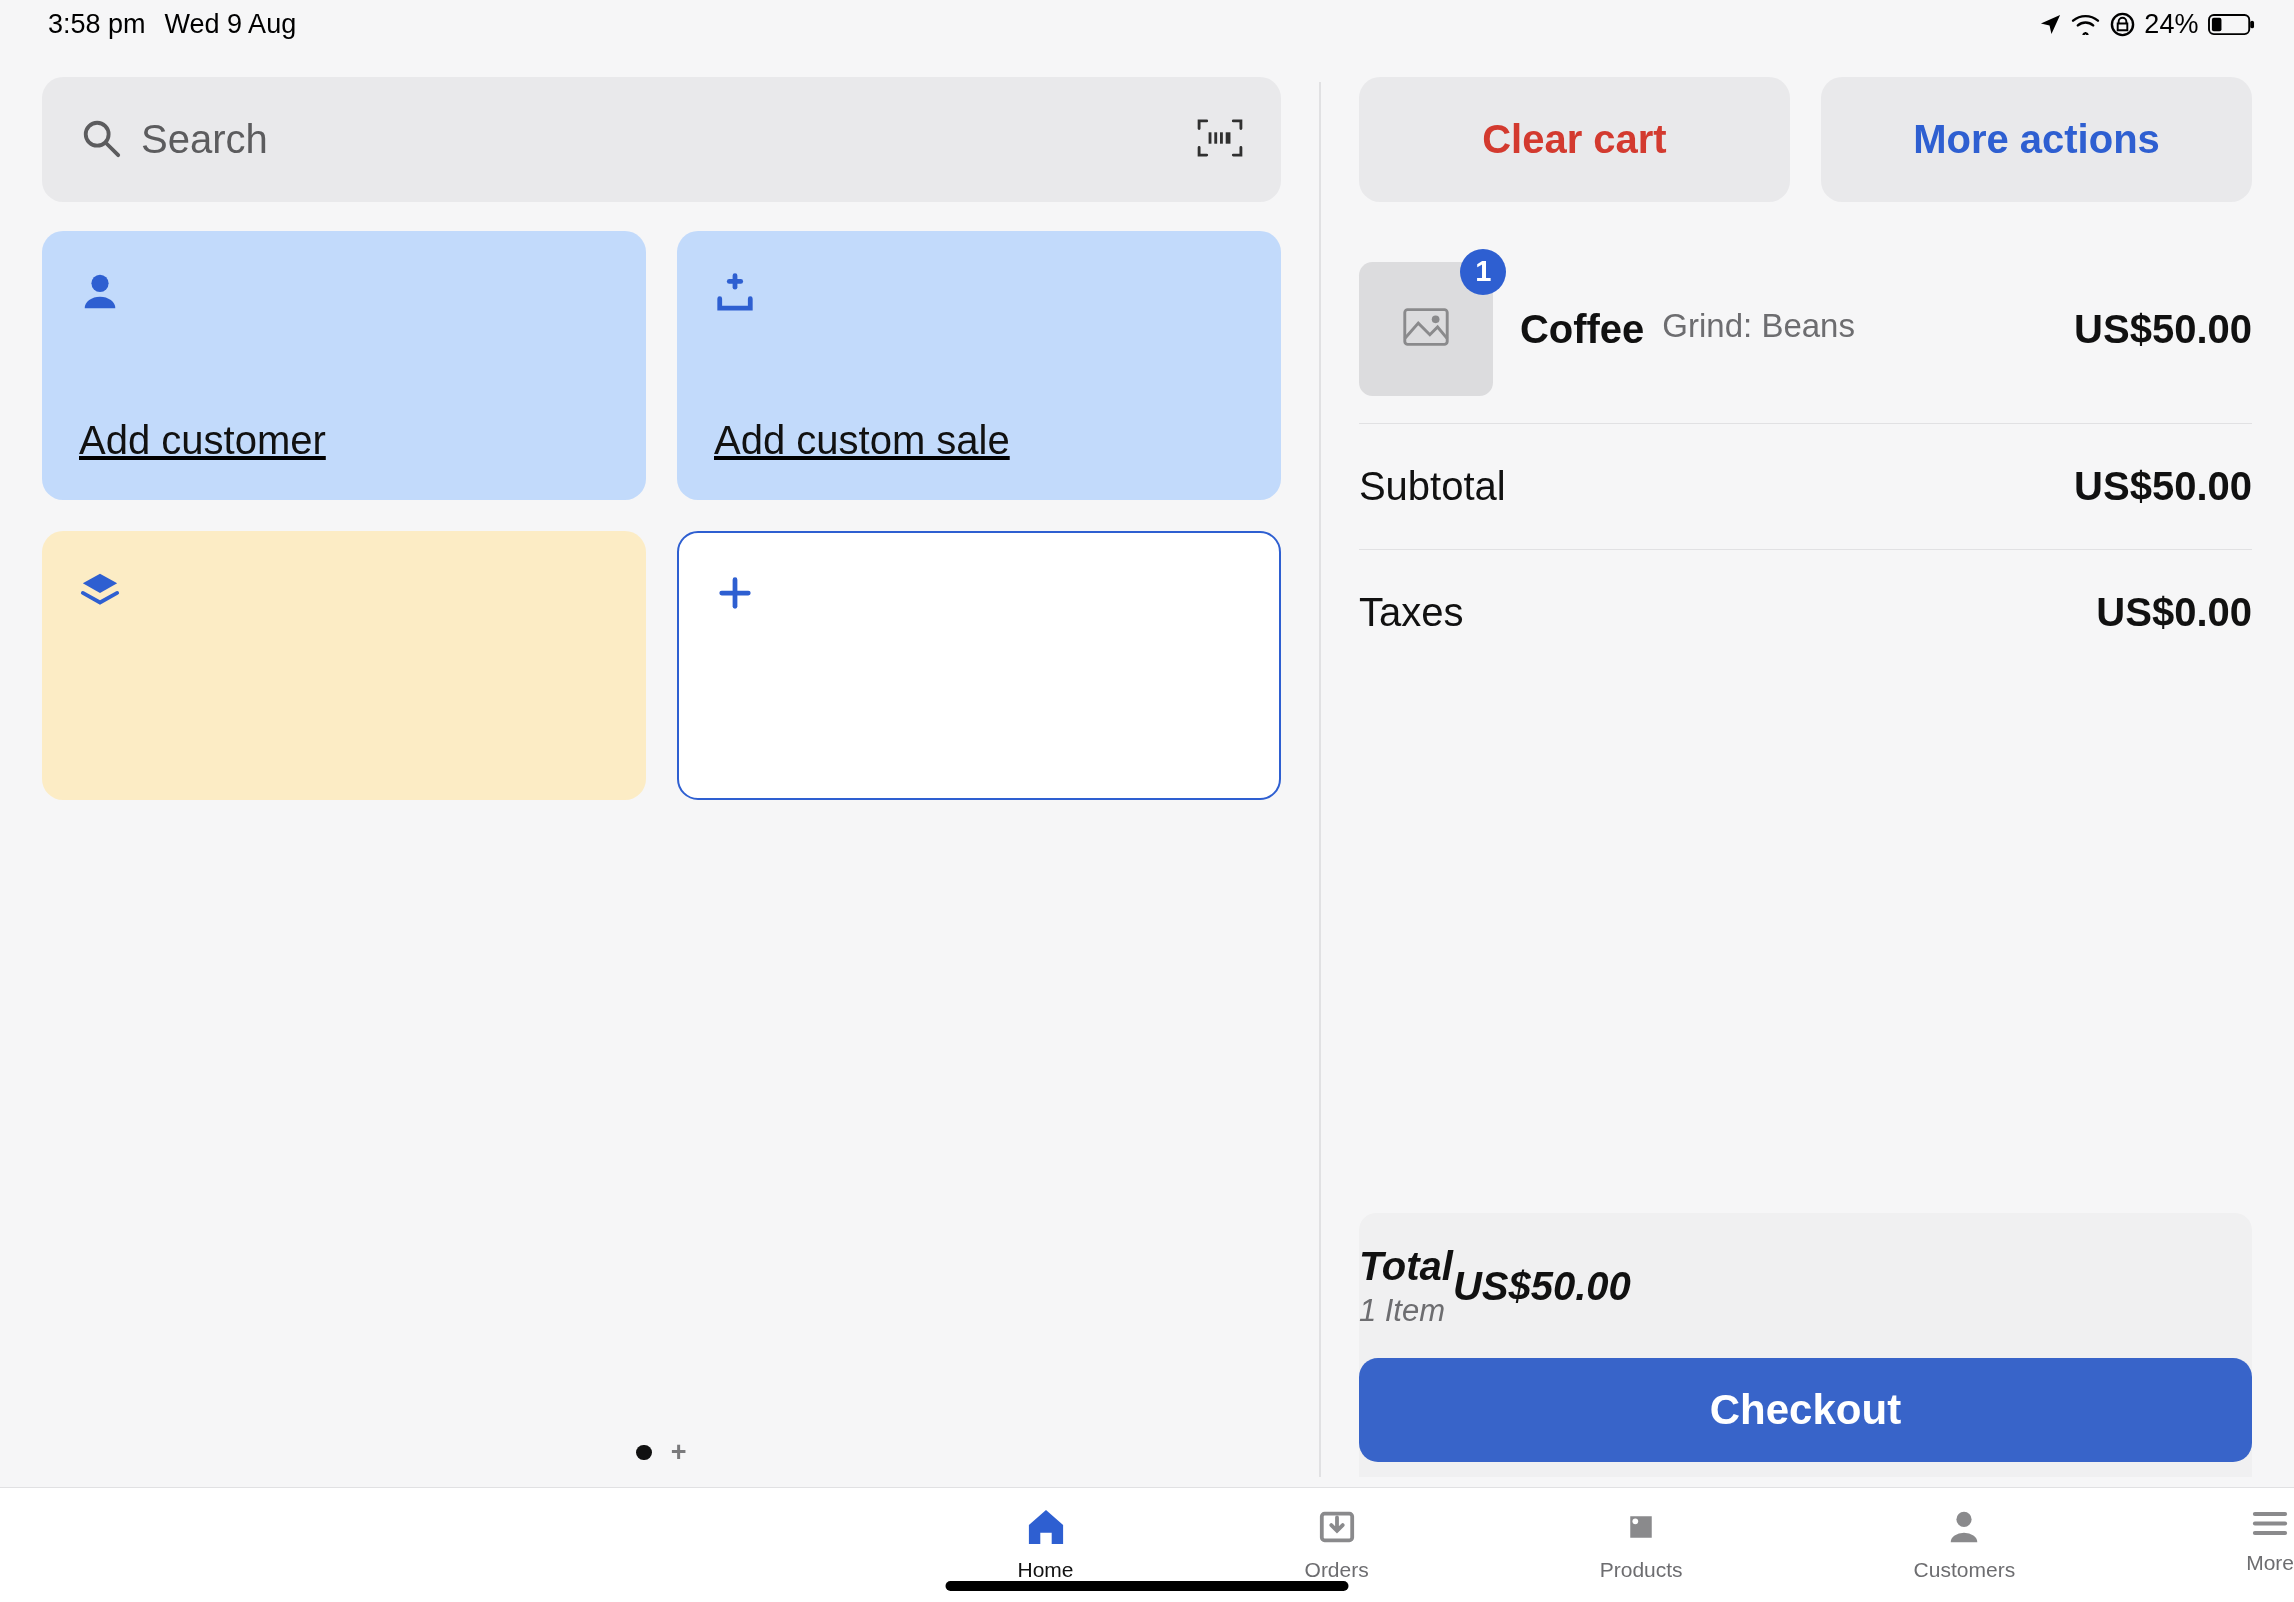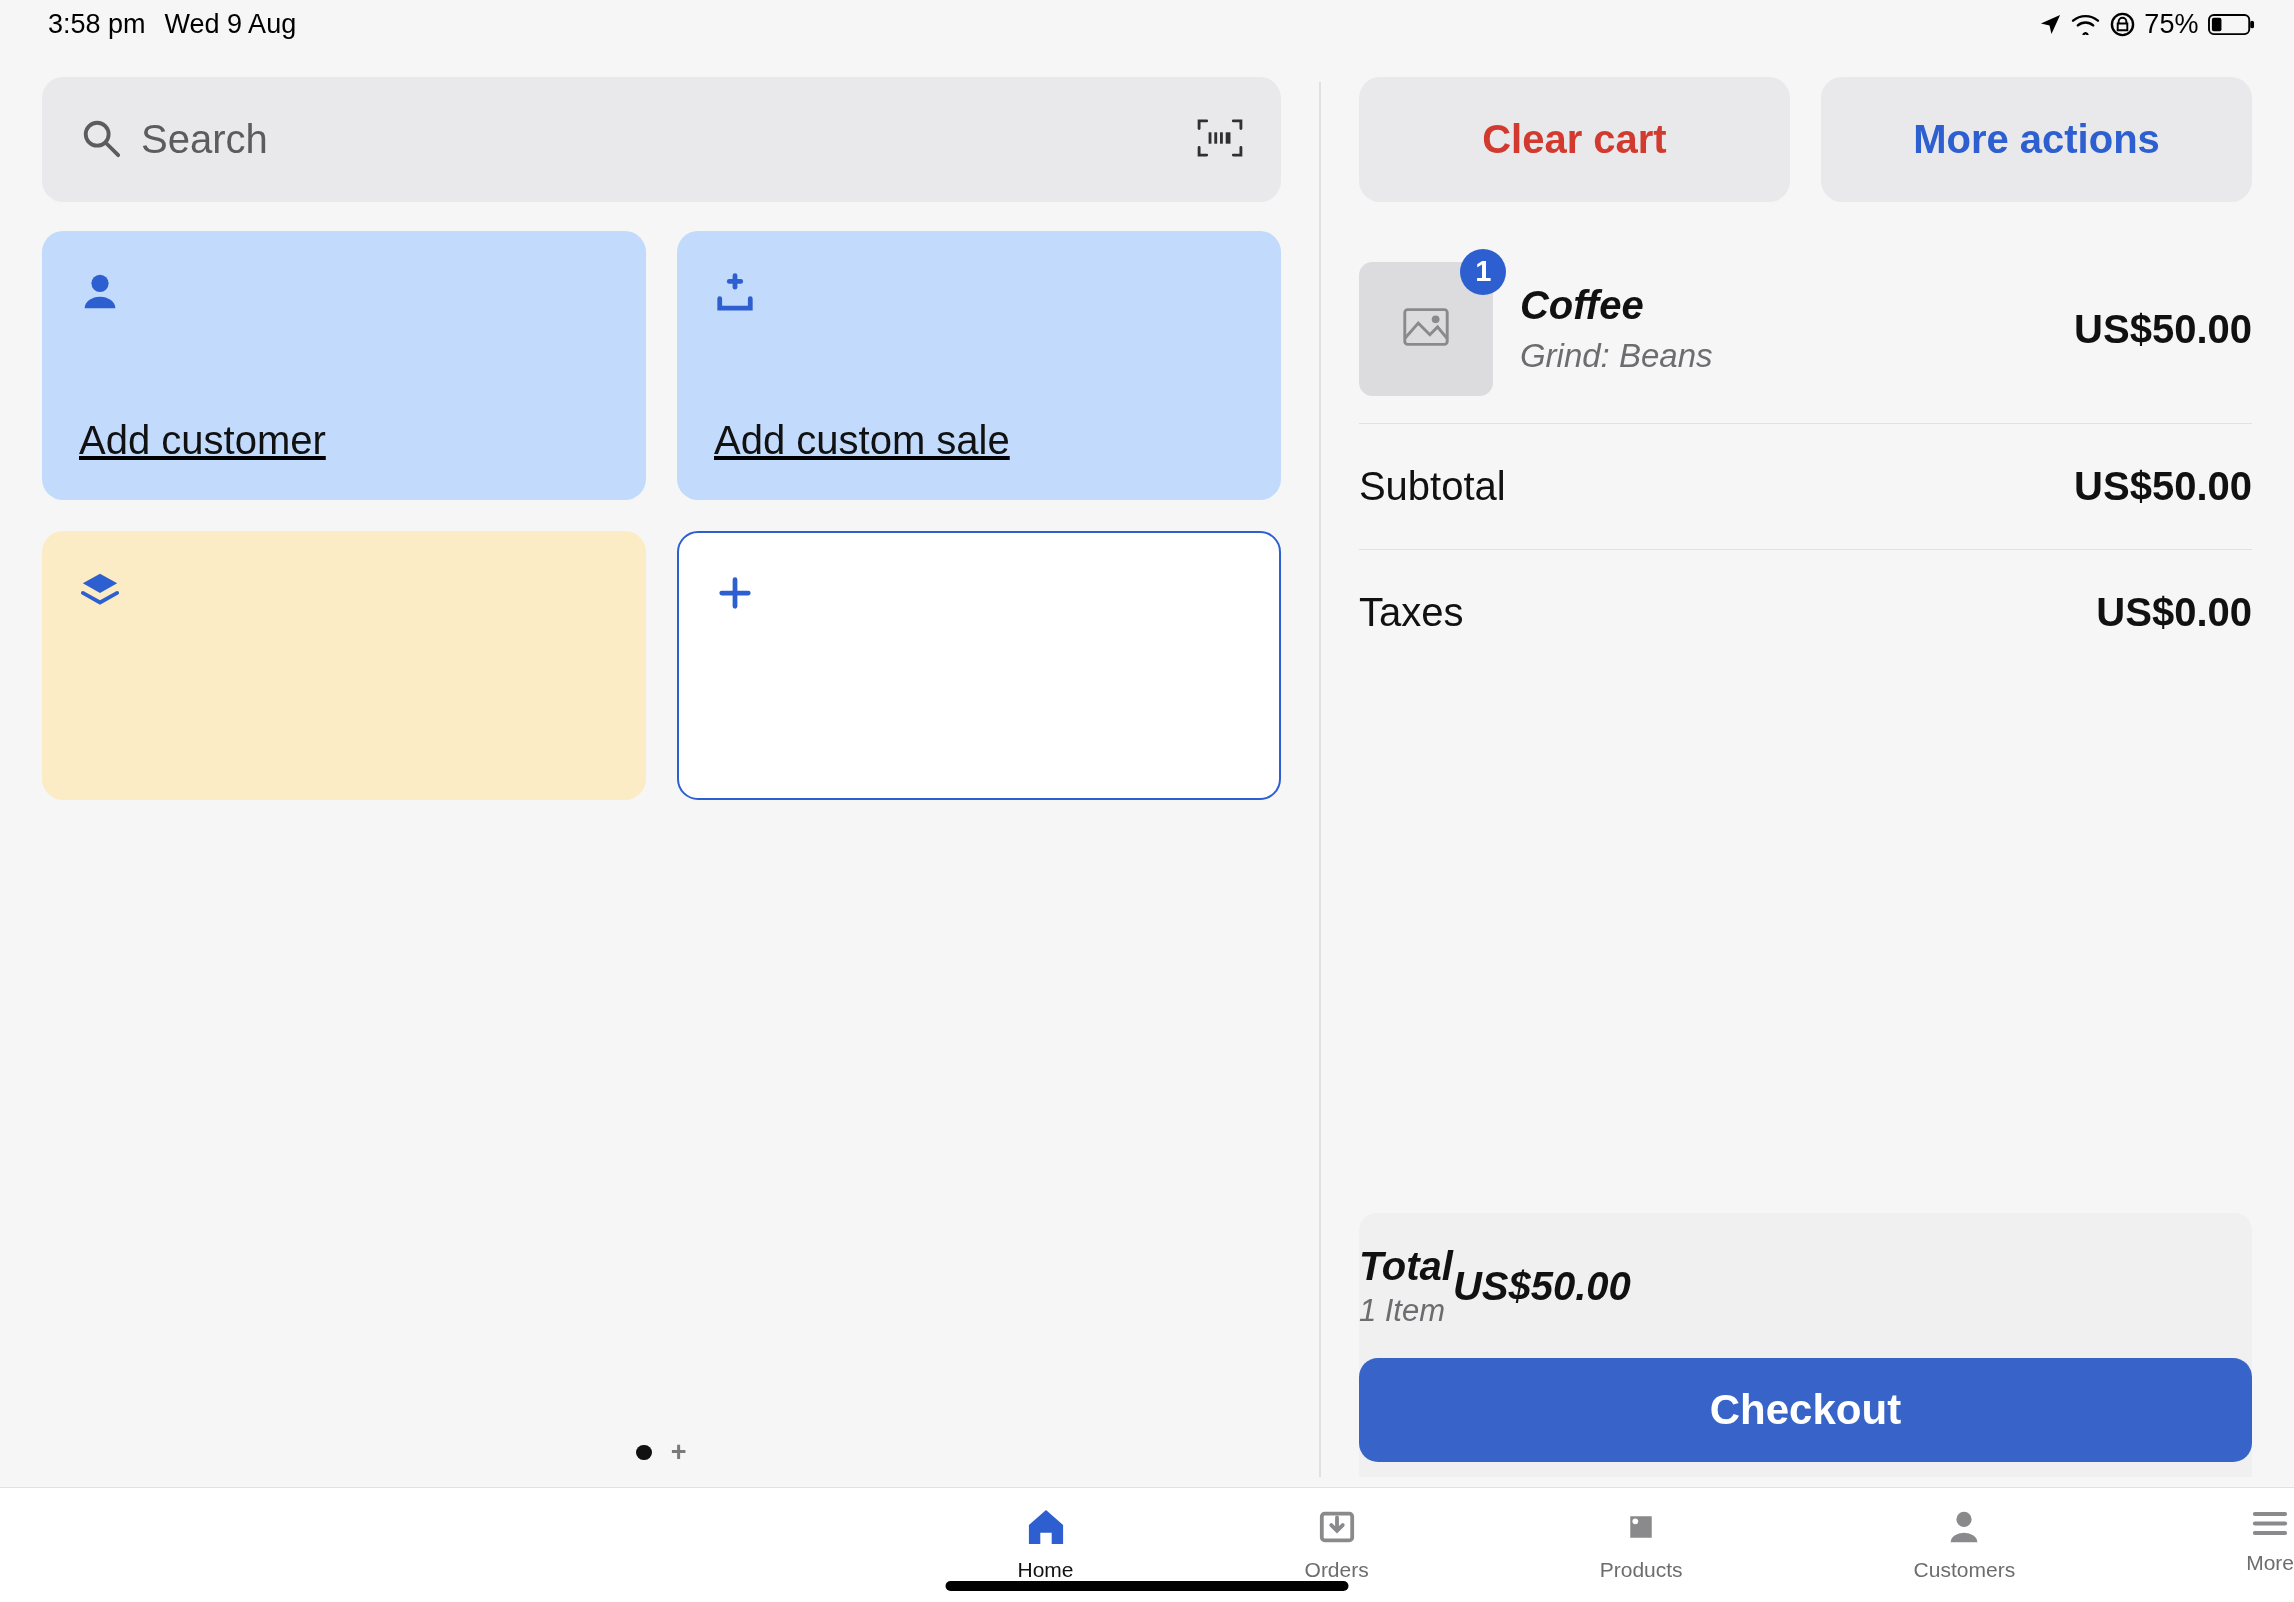--- a/index.html
+++ b/index.html
@@ -70,21 +70,21 @@
   .thumb-wrap { position: relative; }
   .thumb {
     width: 134px; height: 134px; border-radius: 13.4px; background: #dcdcde;
     display: flex; align-items: center; justify-content: center;
   }
   .qty-badge {
     position: absolute; top: -13.4px; right: -13.4px; width: 46px; height: 46px; border-radius: 50%;
     background: #2e5fd1; color: #fff; font-size: 29px; font-weight: 600;
     display: flex; align-items: center; justify-content: center;
   }
-  .item-main { flex: 1; display: flex; flex-direction: column; gap: 9px; font-style: italic; }
+  .item-main { flex: 1; display: flex; gap: 18px; }
   .item-name { font-size: 40px; font-weight: 600; color: #111; }
   .item-variant { font-size: 33px; color: #6d6d70; }
   .item-price { font-size: 40px; font-weight: 600; color: #111; }
 
   .summary-row {
     display: flex; justify-content: space-between; align-items: center;
     padding: 40px 0; border-bottom: 1.9px solid #e1e1e3;
   }
   .summary-row:last-of-type { border-bottom: none; }
   .summary-label { font-size: 40px; font-weight: 500; color: #111; }
@@ -142,21 +142,21 @@
       <svg width="29" height="21" viewBox="0 0 30 22">
           <path d="M15 20 a2 2 0 1 0 0.01 0 M7 12 a12 12 0 0 1 16 0 M2 7 a20 20 0 0 1 26 0" fill="none" stroke="#000" stroke-width="2.5" stroke-linecap="round"></path>
         </svg>
     </span>
     <span>
       <svg width="25" height="25" viewBox="0 0 26 26">
           <circle cx="13" cy="13" r="11" fill="none" stroke="#000" stroke-width="2.5"></circle>
           <path d="M9 12 v-2 a4 4 0 0 1 8 0 v2 M8 12 h10 v7 h-10 z" fill="none" stroke="#000" stroke-width="2"></path>
         </svg>
     </span>
-    <span>75%</span>
+    <span>24%</span>
     <span>
       <svg width="48" height="23" viewBox="0 0 50 24">
           <rect x="1" y="2" width="42" height="20" rx="5" fill="none" stroke="#000" stroke-width="2"></rect>
           <rect x="44" y="8" width="4" height="8" rx="2" fill="#000"></rect>
           <rect x="4" y="5" width="10" height="14" rx="2" fill="#000"></rect>
         </svg>
     </span>
   </div>
 </div>
 

